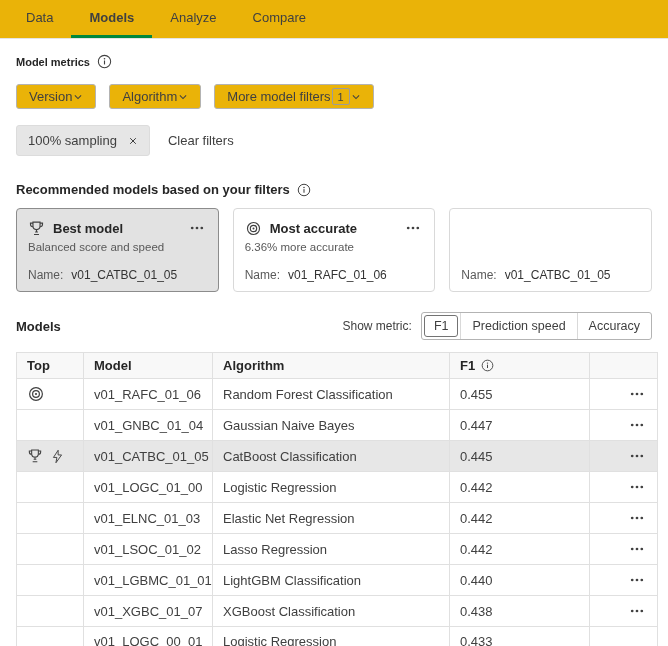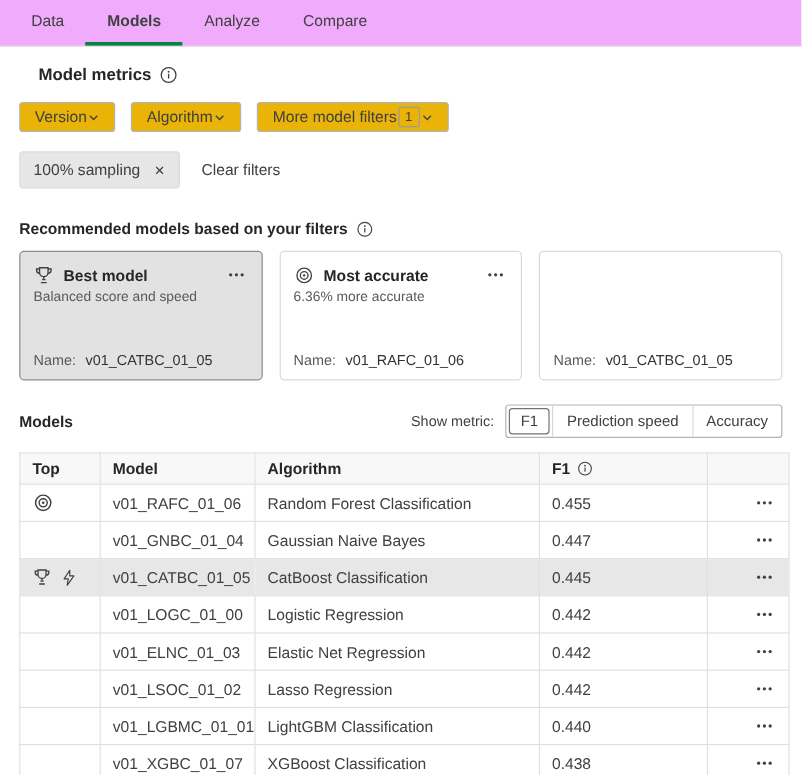--- a/index.html
+++ b/index.html
@@ -1,44 +1,44 @@
 <!DOCTYPE html>
 <html><head>
 <meta charset="utf-8">
 <style>
   * { box-sizing: border-box; margin: 0; padding: 0; }
   html,body { width: 668px; height: 646px; overflow: hidden; background: #fff; }
   body { font-family: "Liberation Sans", sans-serif; font-size: 13px; color: #404040; }
 
   
-  .tabbar { display: flex; align-items: stretch; height: 39px; background: #f0abfc; border-bottom: 1px solid #e4e4e4; padding-left: 8px; }
+  .tabbar { display: flex; align-items: stretch; height: 39px; background: #eab308; border-bottom: 1px solid #e4e4e4; padding-left: 8px; }
   .tab { display: flex; align-items: center; padding: 0 18px; cursor: pointer; border-bottom: 3px solid transparent; color: #404040; }
   .tab.active { font-weight: 700; border-bottom-color: #00873d; }
 
   .content { padding: 0 16px; }
 
   
   .page-title-row { display: flex; align-items: center; gap: 7px; margin-top: 15px; }
-  .page-title { font-size: 14px; font-weight: 700; color: #262626; margin-left: 16px; }
+  .page-title { font-size: 11px; font-weight: 700; color: #262626; }
 
   
   .filter-row { display: flex; gap: 13px; margin-top: 15px; }
   .btn { display: inline-flex; align-items: center; gap: 1px; height: 25px; padding: 0 12px; background: #eab308; border: 1px solid #b3b3b3; border-radius: 3px; cursor: pointer; font-size: 13px; color: #404040; }
   .count-badge { display: inline-flex; align-items: center; justify-content: center; min-width: 18px; height: 17px; padding: 0 4px; border: 1px solid #9b9b9b; border-radius: 2px; font-size: 11px; }
 
   
   .chip-row { display: flex; align-items: center; gap: 18px; margin-top: 16px; }
   .chip { display: inline-flex; align-items: center; gap: 11px; height: 31px; padding: 0 11px; background: #e6e6e6; border: 1px solid #dcdcdc; border-radius: 3px; cursor: default; }
   .text-btn { cursor: pointer; color: #404040; }
 
   
   .rec-heading-row { display: flex; align-items: center; gap: 7px; margin-top: 26px; }
   .section-heading { font-size: 13px; font-weight: 700; color: #262626; }
   .cards { display: flex; gap: 14px; margin-top: 11px; }
-  .card { flex: 1; height: 108px; border: 1px solid #d9d9d9; border-radius: 4px; background: #fff; padding: 9px 11px; display: flex; flex-direction: column; cursor: pointer; }
+  .card { flex: 1; height: 84px; border: 1px solid #d9d9d9; border-radius: 4px; background: #fff; padding: 9px 11px; display: flex; flex-direction: column; cursor: pointer; }
   .card.selected { background: #e2e2e2; border-color: #8c8c8c; }
   .card-head { display: flex; align-items: center; gap: 8px; }
   .card-title { font-weight: 700; font-size: 13px; color: #262626; }
   .kebab-btn { margin-left: auto; cursor: pointer; display: inline-flex; align-items: center; padding: 2px; }
   .card-sub { font-size: 11.5px; color: #595959; margin-top: 3px; }
   .card-name { margin-top: auto; font-size: 12px; display: flex; gap: 8px; }
   .name-label { color: #595959; }
   .name-value { color: #333; }
 
   

